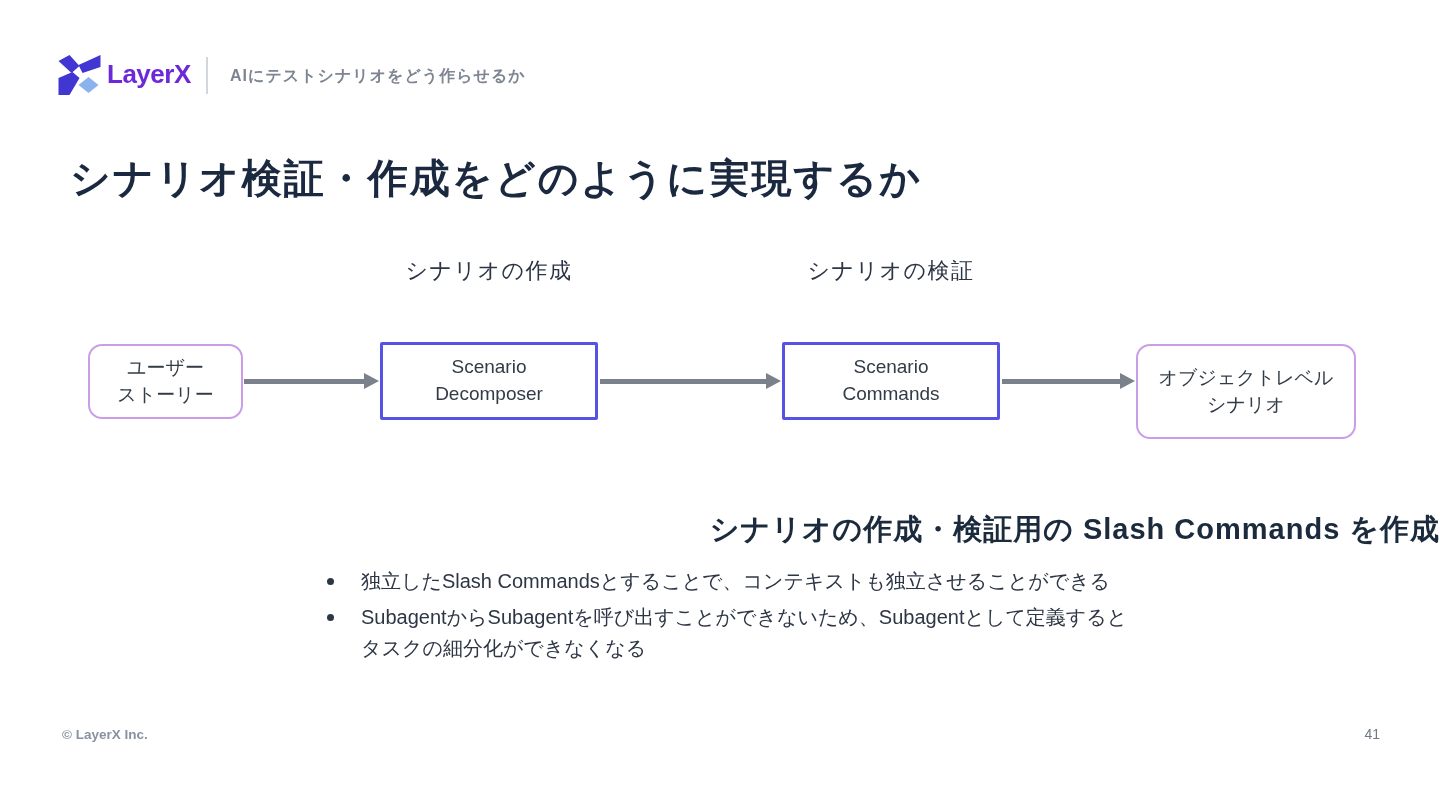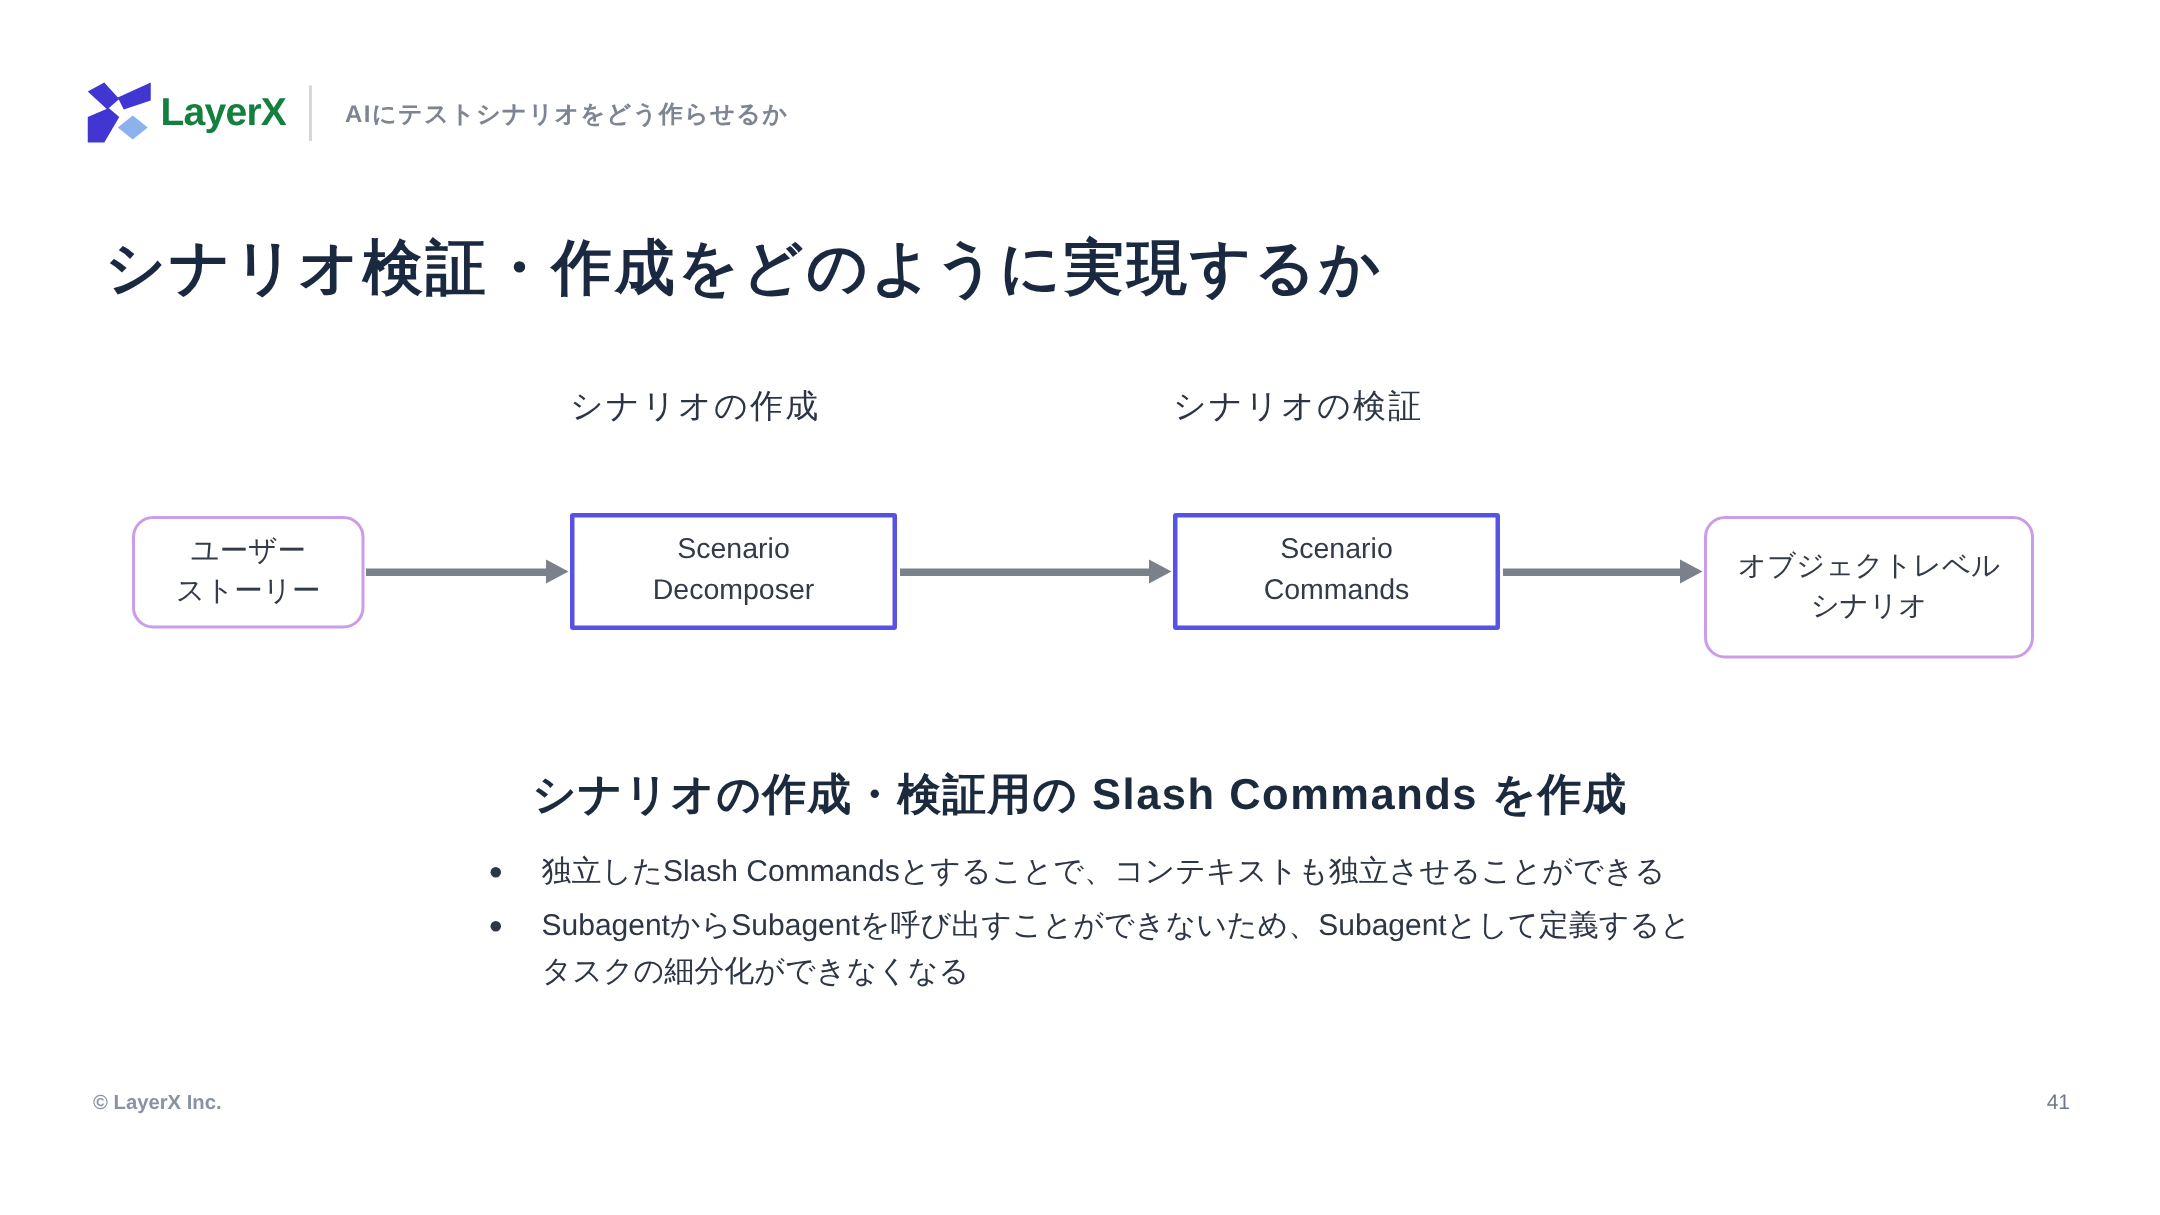--- a/index.html
+++ b/index.html
@@ -8,35 +8,35 @@
     width:1440px;height:810px;
     background:#ffffff;
     font-family:"Liberation Sans","DejaVu Sans",sans-serif;
     overflow:hidden;
     margin:0 auto;
   }
   
   .logo-mark{position:absolute;left:57px;top:54px;width:45px;height:42px;}
   .logo-word{
     position:absolute;left:107px;top:59px;
-    font-size:26px;font-weight:800;color:#15803d;letter-spacing:-0.5px;
+    font-size:26px;font-weight:800;color:#6d28d9;letter-spacing:-0.5px;
   }
   .header-divider{position:absolute;left:206px;top:57px;width:2px;height:37px;background:#d2d7de;}
   .header-subtitle{
     position:absolute;left:230px;top:66px;
     font-size:16px;font-weight:700;color:#7d8592;letter-spacing:1px;
   }
   
   .page-title{
     position:absolute;left:70px;top:124px;
     font-size:40px;font-weight:700;color:#1a2940;letter-spacing:2px;
   }
   
   .stage-label{
-    position:absolute;top:256px;width:218px;text-align:left;
+    position:absolute;top:256px;width:218px;text-align:center;
     font-size:22px;color:#2c3544;letter-spacing:1.5px;
   }
   .stage-label.create{left:380px;}
   .stage-label.verify{left:782px;}
   .node{
     position:absolute;background:#ffffff;
     display:flex;flex-direction:column;align-items:center;justify-content:center;
     text-align:right;font-size:19px;line-height:1.42;color:#333b48;
     box-sizing:border-box;
   }
@@ -51,21 +51,21 @@
   .arrow .head{
     width:0;height:0;flex:none;
     border-top:8px solid transparent;border-bottom:8px solid transparent;
     border-left:15px solid #7b818b;
   }
   .arrow.a1{left:244px;width:135px;}
   .arrow.a2{left:600px;width:181px;}
   .arrow.a3{left:1002px;width:133px;}
   
   .headline{
-    position:absolute;left:0;top:510px;width:1440px;text-align:center;
+    position:absolute;left:0;top:510px;width:1440px;text-align:right;
     font-size:29px;font-weight:700;color:#1b2a3c;letter-spacing:1px;
   }
   .bullets{
     position:absolute;left:327px;top:566px;width:810px;
     list-style:none;margin:0;padding:0;
   }
   .bullets li{
     display:flex;margin-bottom:5px;
     font-size:20px;line-height:31px;color:#2d3645;
   }

